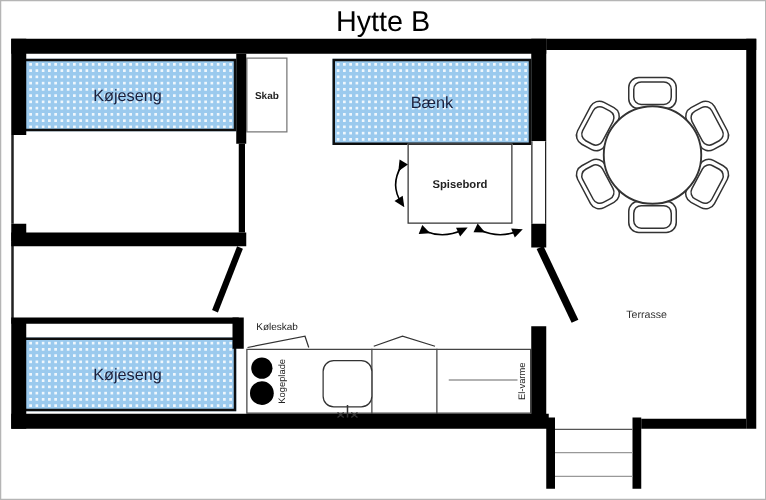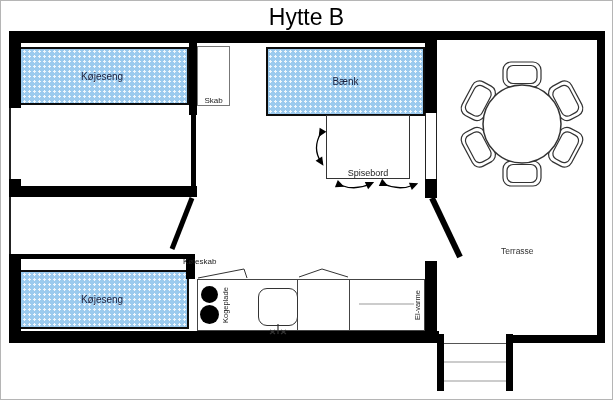--- a/index.html
+++ b/index.html
@@ -10,26 +10,26 @@
   }
   .abs{position:absolute;box-sizing:border-box;}
   .wall{background:#000;}
   .window{background:#fff;}
   .furn{
     background-color:#9BCAEE;
     background-image:radial-gradient(circle, rgba(255,255,255,0.85) 1px, rgba(255,255,255,0) 1.4px);
     background-size:5px 5px;
     border:2px solid #0d0d0d;
     display:flex;align-items:center;justify-content:center;
-    color:#1a1f3c;font-size:10px;
+    color:#1a1f3c;font-size:13px;
   }
   .whitebox{
     background:#fff;border:1px solid #555;
-    display:flex;align-items:flex-end;justify-content:center;
-    color:#222;font-size:8px;
+    display:flex;align-items:center;justify-content:center;
+    color:#222;font-size:8px;font-weight:bold;
   }
   .lbl{color:#222;font-size:8px;line-height:1;white-space:nowrap;text-align:right;}
   .vlbl{
     color:#222;font-size:7.5px;line-height:1;white-space:nowrap;
     writing-mode:vertical-rl;transform:rotate(180deg);
     display:flex;align-items:center;justify-content:center;
   }
   #title{
     position:absolute;top:3px;left:0;width:100%;text-align:center;
     font-size:23px;color:#000;
@@ -91,21 +91,21 @@
   <div class="abs z1" style="left:196px;top:278px;width:228px;height:52px;background:#fff;border:1px solid #444;"></div>
   <div class="abs z1" style="left:296px;top:278px;width:1px;height:52px;background:#444;"></div>
   <div class="abs z1" style="left:348px;top:278px;width:1px;height:52px;background:#444;"></div>
 
   <div class="abs z3" style="left:200px;top:285px;width:17px;height:17px;border-radius:50%;background:#000;"></div>
   <div class="abs z3" style="left:199px;top:304px;width:19px;height:19px;border-radius:50%;background:#000;"></div>
   <div class="abs vlbl z3" style="left:219px;top:280px;width:12px;height:48px;">Kogeplade</div>
 
   <div class="abs z3" style="left:257px;top:287px;width:40px;height:38px;background:#fff;border:1.2px solid #333;border-radius:9px;"></div>
 
-  <div class="abs lbl z3" style="left:182px;top:257px;">Køleskab</div>
+  <div class="abs lbl z3" style="left:204px;top:257px;">Køleskab</div>
 
   <div class="abs vlbl z3" style="left:411px;top:280px;width:12px;height:48px;">El-varme</div>
 
   <div class="abs lbl z3" style="left:500px;top:246px;font-size:8.5px;color:#333;">Terrasse</div>
 
   <svg class="z3" width="613" height="400" viewBox="0 0 613 400">
     <defs>
       <marker id="arw" markerWidth="7" markerHeight="7" refX="3.5" refY="3.5" orient="auto">
         <path d="M0.5,0.5 L7,3.5 L0.5,6.5 z" fill="#000"></path>
       </marker>

